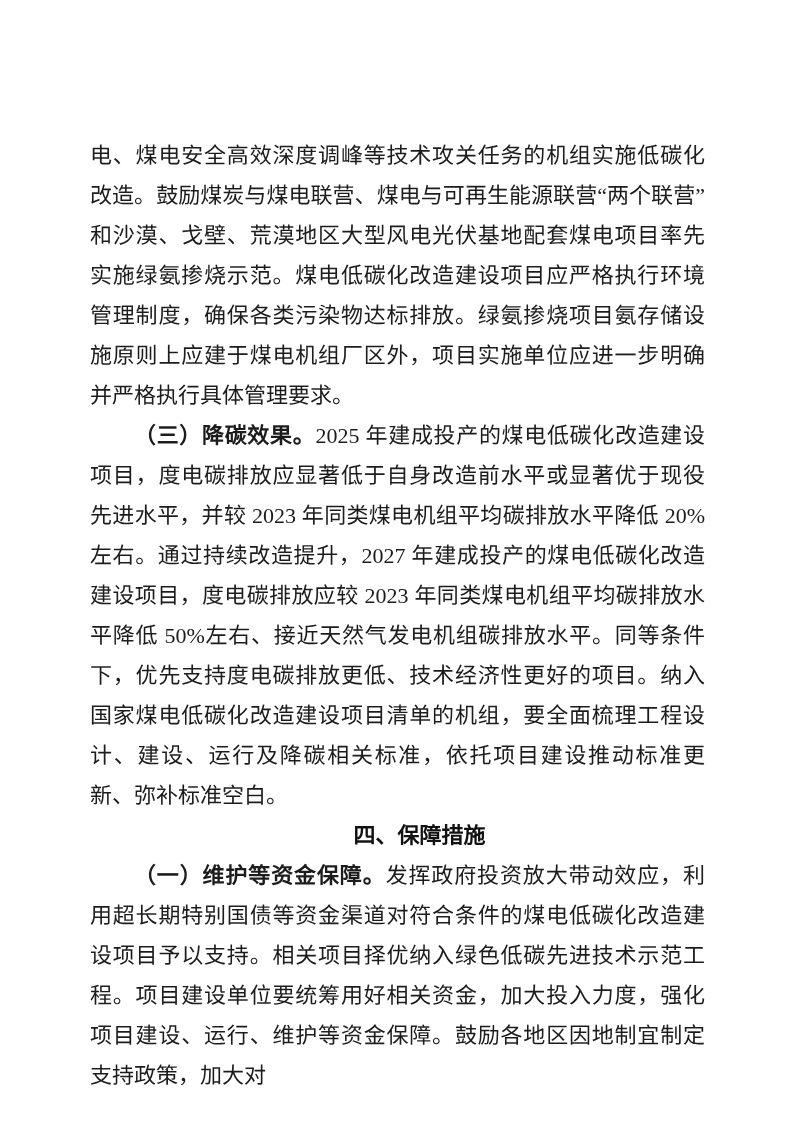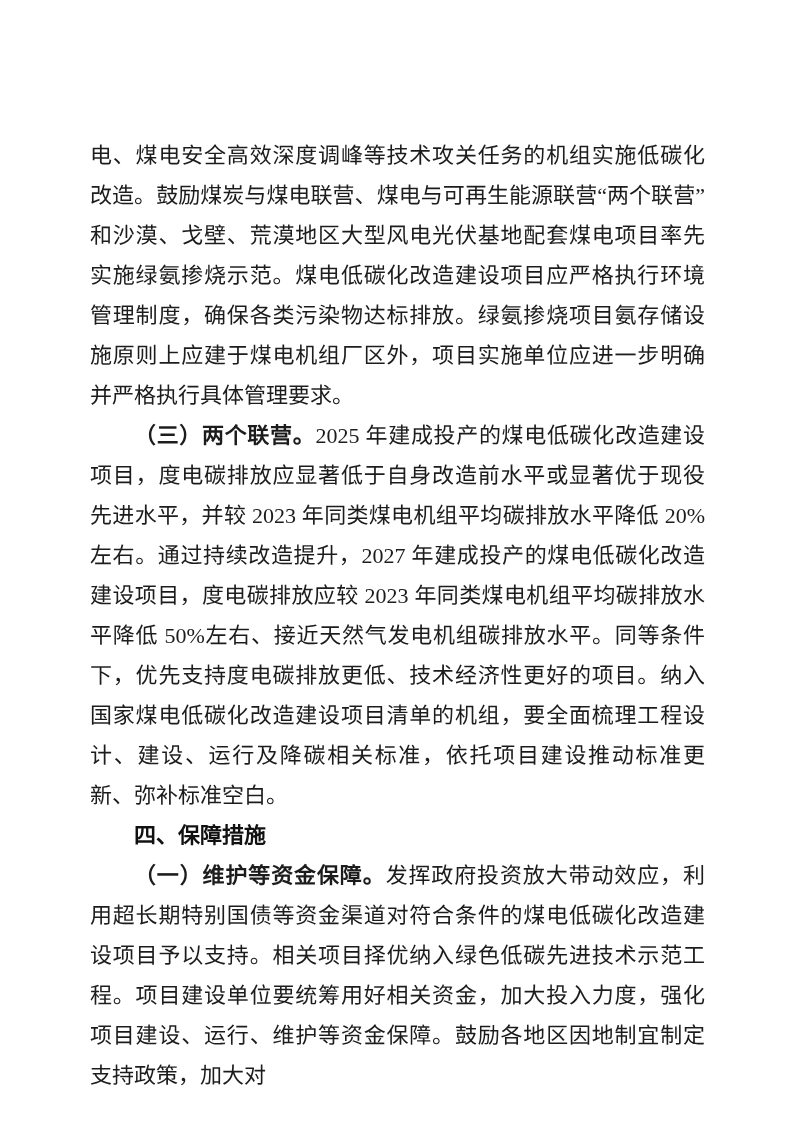--- a/index.html
+++ b/index.html
@@ -33,33 +33,34 @@
     font-weight: bold;
   }
   .heading {
     margin: 0;
     font-family: "Liberation Sans", "DejaVu Sans", sans-serif;
     font-size: 22px;
     line-height: 40px;
     font-weight: bold;
     text-indent: 2em;
     color: #111111;
+    text-align: center;
   }
 </style>
 </head>
 <body>
 
 <main class="page">
 
   <p class="para">
     <span>电、煤电安全高效深度调峰等技术攻关任务的机组实施低碳化改造。鼓励煤炭与煤电联营、煤电与可再生能源联营“两个联营”和沙漠、戈壁、荒漠地区大型风电光伏基地配套煤电项目率先实施绿氨掺烧示范。煤电低碳化改造建设项目应严格执行环境管理制度，确保各类污染物达标排放。绿氨掺烧项目氨存储设施原则上应建于煤电机组厂区外，项目实施单位应进一步明确并严格执行具体管理要求。</span>
   </p>
 
   <p class="para indent">
-    <b class="lead">（三）两个联营。</b><span>2025 年建成投产的煤电低碳化改造建设项目，度电碳排放应显著低于自身改造前水平或显著优于现役先进水平，并较 2023 年同类煤电机组平均碳排放水平降低 20%左右。通过持续改造提升，2027 年建成投产的煤电低碳化改造建设项目，度电碳排放应较 2023 年同类煤电机组平均碳排放水平降低 50%左右、接近天然气发电机组碳排放水平。同等条件下，优先支持度电碳排放更低、技术经济性更好的项目。纳入国家煤电低碳化改造建设项目清单的机组，要全面梳理工程设计、建设、运行及降碳相关标准，依托项目建设推动标准更新、弥补标准空白。</span>
+    <b class="lead">（三）降碳效果。</b><span>2025 年建成投产的煤电低碳化改造建设项目，度电碳排放应显著低于自身改造前水平或显著优于现役先进水平，并较 2023 年同类煤电机组平均碳排放水平降低 20%左右。通过持续改造提升，2027 年建成投产的煤电低碳化改造建设项目，度电碳排放应较 2023 年同类煤电机组平均碳排放水平降低 50%左右、接近天然气发电机组碳排放水平。同等条件下，优先支持度电碳排放更低、技术经济性更好的项目。纳入国家煤电低碳化改造建设项目清单的机组，要全面梳理工程设计、建设、运行及降碳相关标准，依托项目建设推动标准更新、弥补标准空白。</span>
   </p>
 
   <h2 class="heading">四、保障措施</h2>
 
   <p class="para indent">
     <b class="lead">（一）维护等资金保障。</b><span>发挥政府投资放大带动效应，利用超长期特别国债等资金渠道对符合条件的煤电低碳化改造建设项目予以支持。相关项目择优纳入绿色低碳先进技术示范工程。项目建设单位要统筹用好相关资金，加大投入力度，强化项目建设、运行、维护等资金保障。鼓励各地区因地制宜制定支持政策，加大对</span>
   </p>
 
 </main>
 

